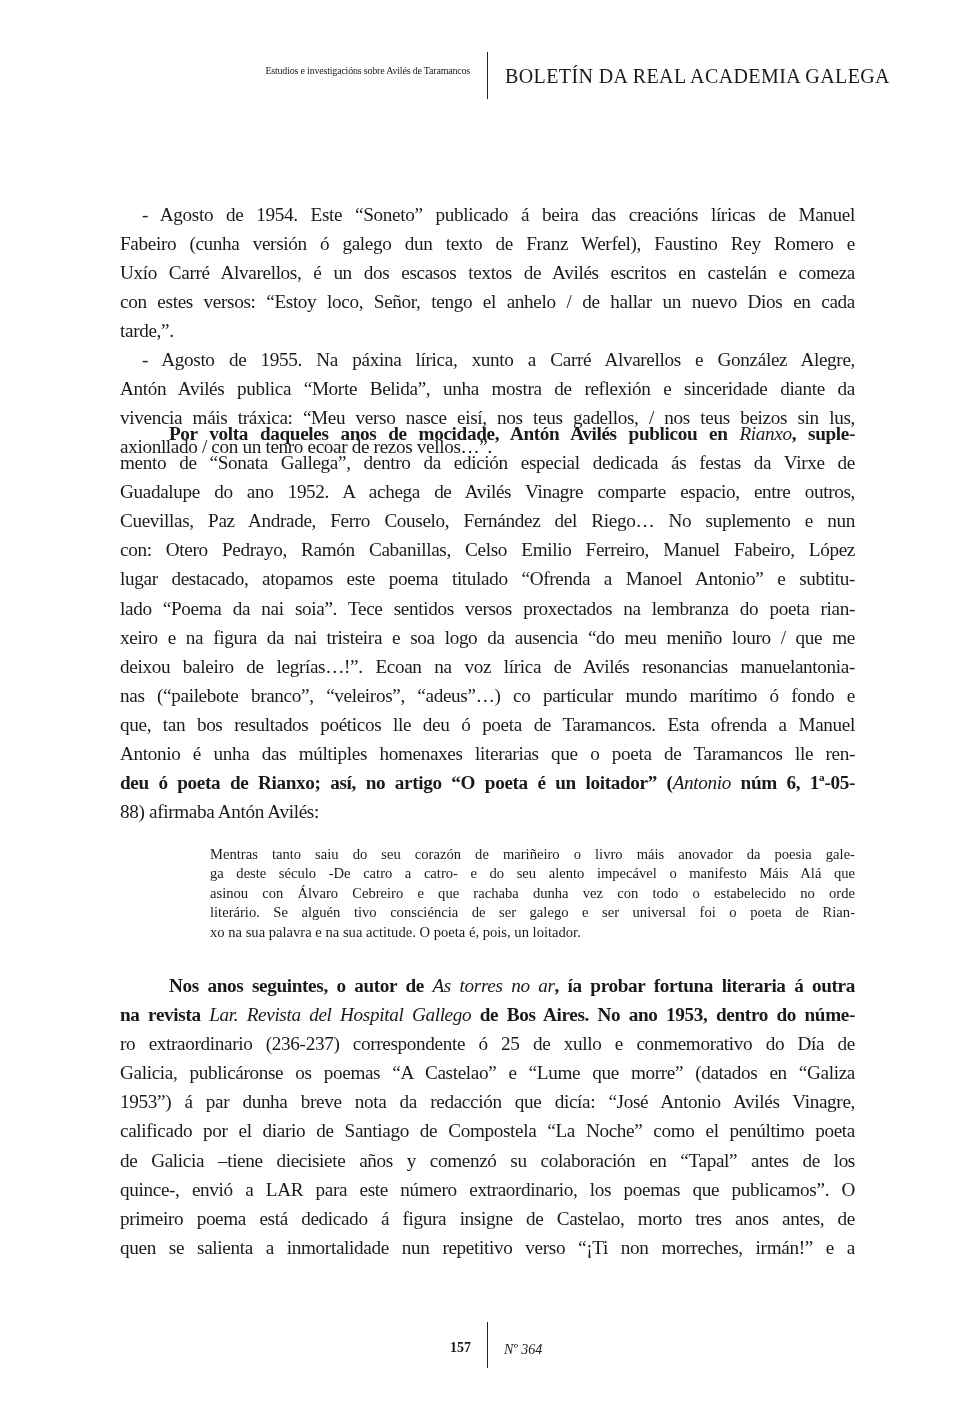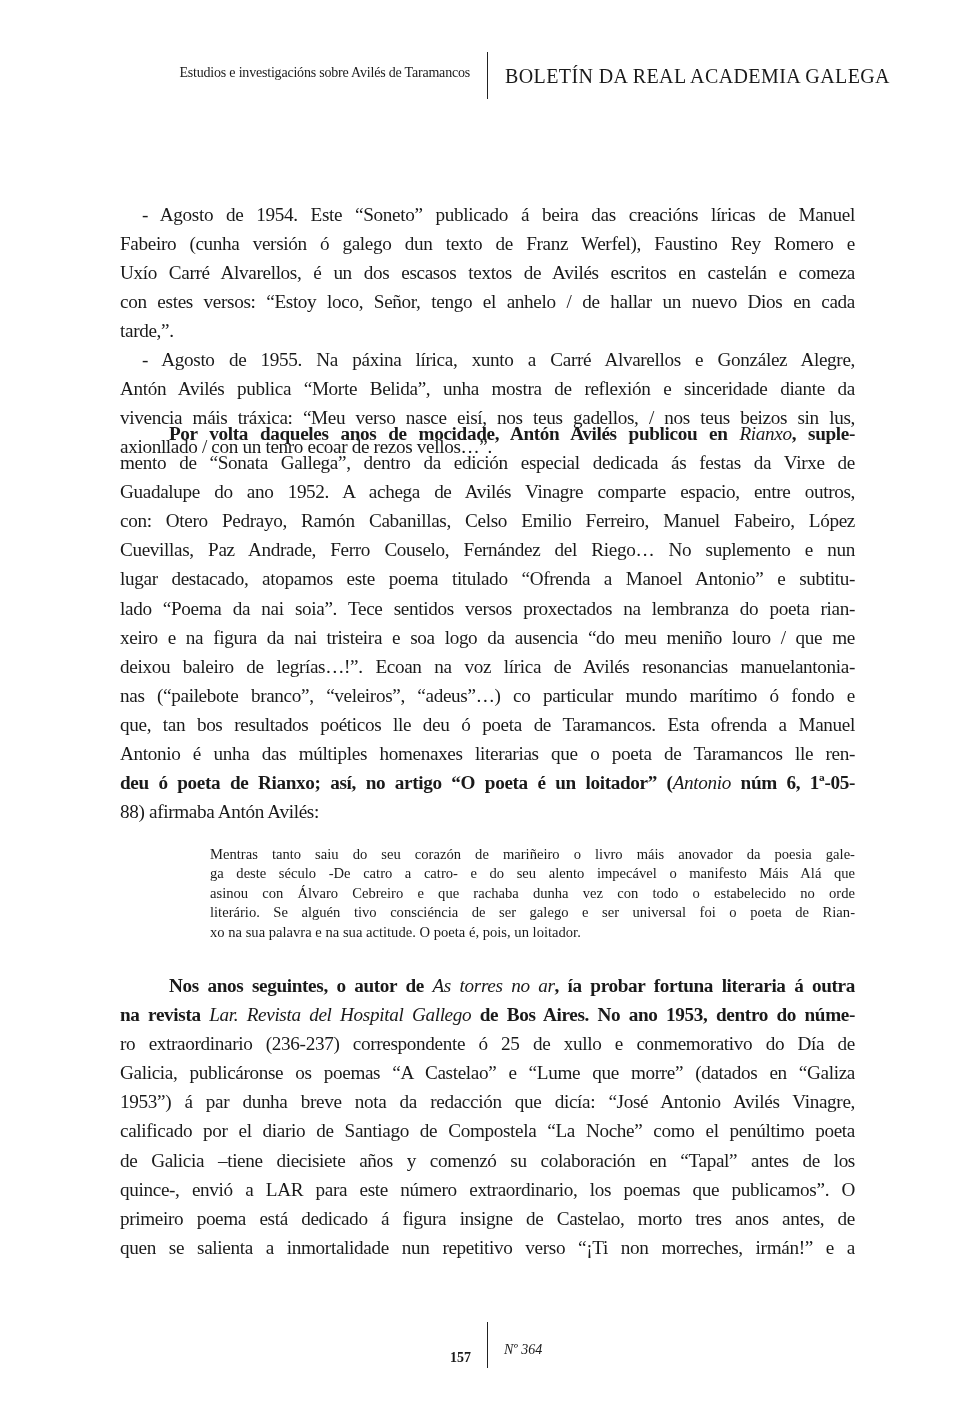--- a/index.html
+++ b/index.html
@@ -19,21 +19,21 @@
       position: absolute;
       top: 52px;
       left: 0;
       width: 975px;
       height: 48px;
     }
     .header-left {
       position: absolute;
       right: 505px;
       top: 13px;
-      font-size: 14px;
+      font-size: 10px;
       white-space: nowrap;
       letter-spacing: -0.2px;
     }
     .header-divider {
       position: absolute;
       left: 487px;
       top: 0;
       width: 1px;
       height: 47px;
       background: #222;
@@ -94,21 +94,21 @@
       position: absolute;
       left: 487px;
       top: 0;
       width: 1px;
       height: 46px;
       background: #222;
     }
     .page-number {
       position: absolute;
       right: 504px;
-      top: 28px;
+      top: 18px;
       font-size: 14px;
       font-weight: bold;
       margin-left: 38px;
     }
     .issue-number {
       position: absolute;
       left: 504px;
       top: 20px;
       font-size: 14px;
       font-style: italic;
@@ -135,22 +135,22 @@
   <span class="line indent-small">- Agosto de 1955. Na páxina lírica, xunto a Carré Alvarellos e González Alegre,</span>
   <span class="line">Antón Avilés publica “Morte Belida”, unha mostra de reflexión e sinceridade diante da</span>
   <span class="line">vivencia máis tráxica: “Meu verso nasce eisí, nos teus gadellos, / nos teus beizos sin lus,</span>
   <span class="line last">axionllado / con un tenro ecoar de rezos vellos…”.</span>
 </div>
 
 <div class="body-text p3">
   <span class="line indent-large"><span>Por volta daqueles anos de mocidade, Antón Avilés publicou en </span><em>Rianxo</em><span>, suple-</span></span>
   <span class="line">mento de “Sonata Gallega”, dentro da edición especial dedicada ás festas da Virxe de</span>
   <span class="line">Guadalupe do ano 1952. A achega de Avilés Vinagre comparte espacio, entre outros,</span>
+  <span class="line">Cuevillas, Paz Andrade, Ferro Couselo, Fernández del Riego… No suplemento e nun</span>
   <span class="line">con: Otero Pedrayo, Ramón Cabanillas, Celso Emilio Ferreiro, Manuel Fabeiro, López</span>
-  <span class="line">Cuevillas, Paz Andrade, Ferro Couselo, Fernández del Riego… No suplemento e nun</span>
   <span class="line">lugar destacado, atopamos este poema titulado “Ofrenda a Manoel Antonio” e subtitu-</span>
   <span class="line">lado “Poema da nai soia”. Tece sentidos versos proxectados na lembranza do poeta rian-</span>
   <span class="line">xeiro e na figura da nai tristeira e soa logo da ausencia “do meu meniño louro / que me</span>
   <span class="line">deixou baleiro de legrías…!”. Ecoan na voz lírica de Avilés resonancias manuelantonia-</span>
   <span class="line">nas (“pailebote branco”, “veleiros”, “adeus”…) co particular mundo marítimo ó fondo e</span>
   <span class="line">que, tan bos resultados poéticos lle deu ó poeta de Taramancos. Esta ofrenda a Manuel</span>
   <span class="line">Antonio é unha das múltiples homenaxes literarias que o poeta de Taramancos lle ren-</span>
   <span class="line"><span>deu ó poeta de Rianxo; así, no artigo “O poeta é un loitador” (</span><em>Antonio</em><span> núm 6, 1ª-05-</span></span>
   <span class="line last">88) afirmaba Antón Avilés:</span>
 </div>

